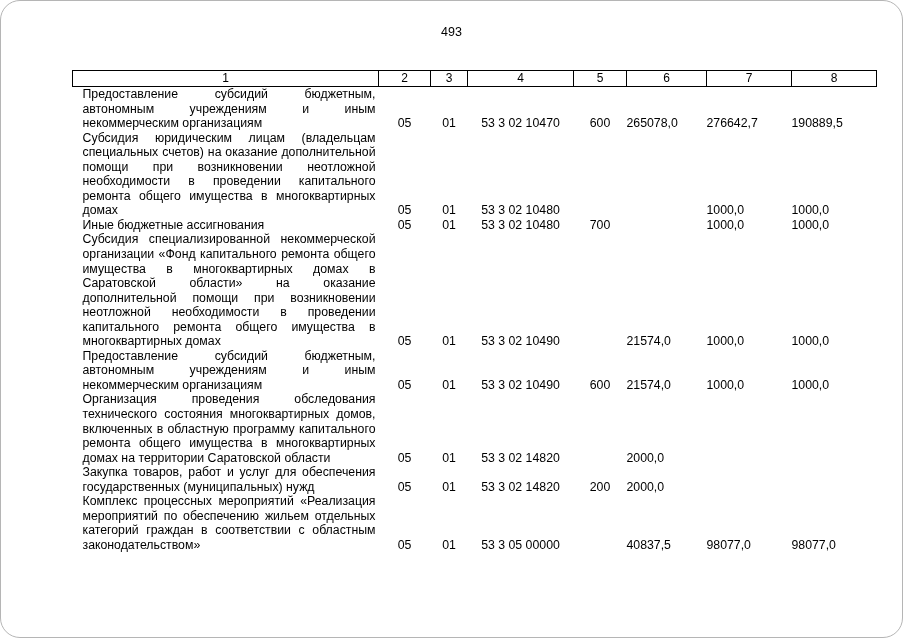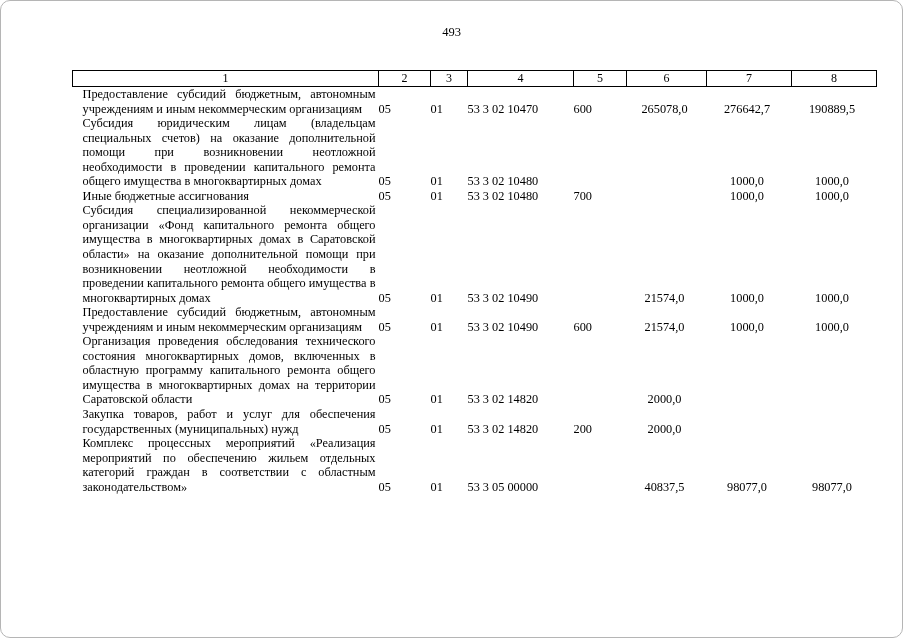--- a/index.html
+++ b/index.html
@@ -6,23 +6,23 @@
     margin: 0;
     padding: 0;
     background: #ffffff;
   }
   .page {
     position: relative;
     width: 903px;
     height: 638px;
     background: #ffffff;
     border: 1px solid #b5b5b5;
-    border-radius: 10px;
+    border-radius: 20px;
     overflow: hidden;
-    font-family: Liberation Serif, serif;
+    font-family: Liberation Sans, sans-serif;
     color: #000000;
     box-sizing: border-box;
   }
   .page-number {
     margin-top: 24px;
     text-align: center;
     font-size: 12.5px;
     line-height: 15px;
   }
   table.budget-table {
@@ -46,24 +46,24 @@
     line-height: 14.55px;
     font-size: 12.3px;
   }
   td.c1 {
     text-align: justify;
     padding-left: 10px !important;
     padding-right: 3px !important;
     hyphens: auto;
   }
   td.c2, td.c3, td.c4, td.c5 {
-    text-align: left;
+    text-align: center;
   }
   td.c6, td.c7, td.c8 {
-    text-align: center;
+    text-align: left;
     padding-right: 4px !important;
   }
 </style>
 </head>
 <body>
 
 <div class="page">
   <div class="page-number">493</div>
 
   <table class="budget-table">

